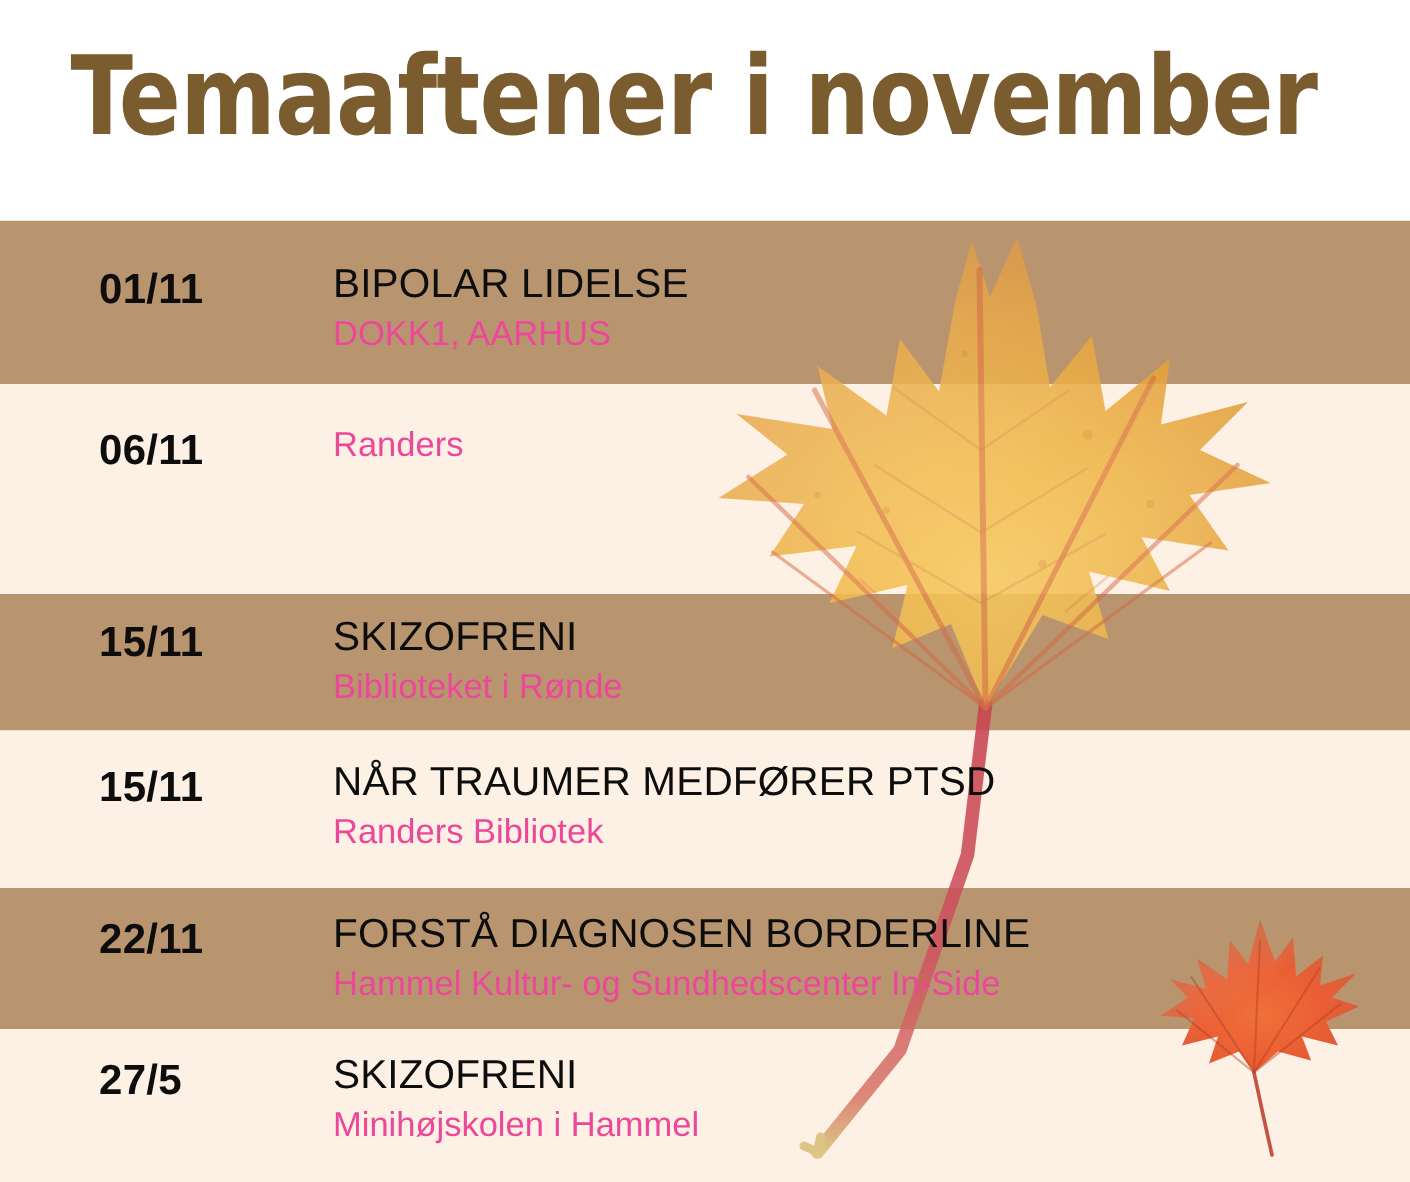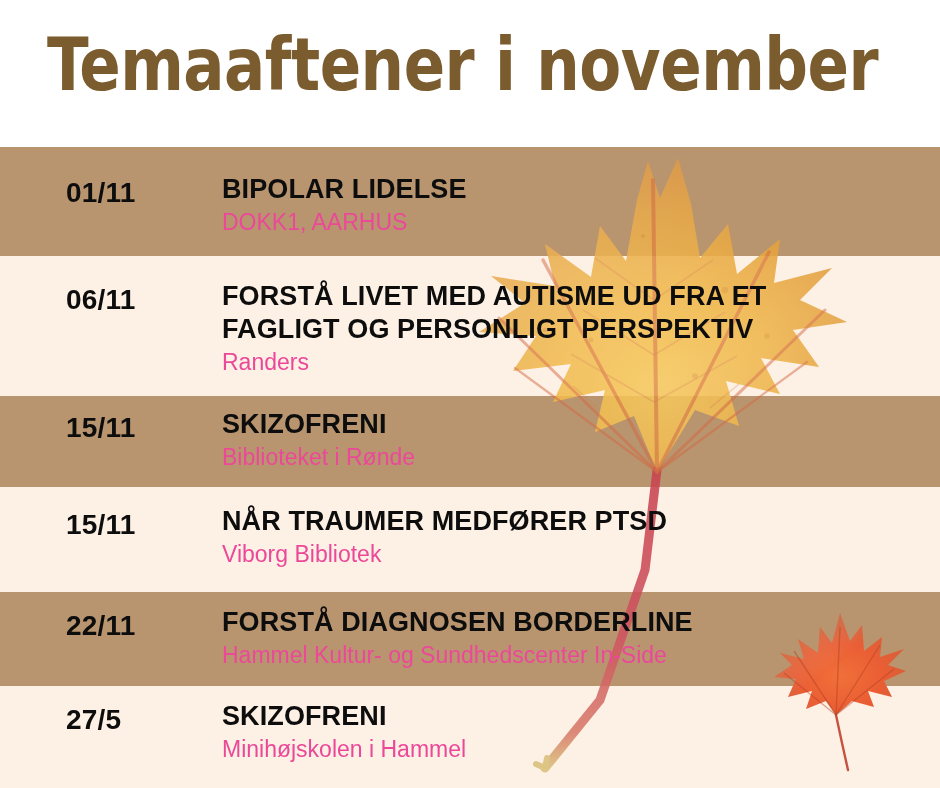--- a/index.html
+++ b/index.html
@@ -66,21 +66,21 @@
     letter-spacing:0.2px;
     white-space:nowrap;
   }
   .info{
     position:absolute;
     left:222px;
     right:10px;
   }
   .ev-title{
     font-size:27px;
-    font-weight:700;
+    font-weight:400;
     color:#0d0d0d;
     letter-spacing:0.1px;
     line-height:1.22;
     margin:0;
     white-space:pre-line;
   }
   .ev-place{
     font-size:23px;
     font-weight:400;
     color:#ec4899;
@@ -231,39 +231,37 @@
       <div class="date" style="top:28px;">01/11</div>
       <div class="info" style="top:24px;">
         <p class="ev-title">BIPOLAR LIDELSE</p>
         <p class="ev-place">DOKK1, AARHUS</p>
       </div>
     </div>
 
     <div class="row" style="top:256px;height:140px;border-radius:19px;">
       <div class="date" style="top:26px;">06/11</div>
       <div class="info" style="top:22px;">
-        <p class="ev-title">FORSTÅ LIVET MED AUTISME UD FRA ET
-FAGLIGT OG PERSONLIGT PERSPEKTIV</p>
         <p class="ev-place">Randers</p>
       </div>
     </div>
 
     <div class="row" style="top:396px;height:91px;">
       <div class="date" style="top:14px;">15/11</div>
       <div class="info" style="top:10px;">
         <p class="ev-title">SKIZOFRENI</p>
         <p class="ev-place">Biblioteket i Rønde</p>
       </div>
     </div>
 
     <div class="row" style="top:487px;height:105px;">
       <div class="date" style="top:20px;">15/11</div>
       <div class="info" style="top:16px;">
         <p class="ev-title">NÅR TRAUMER MEDFØRER PTSD</p>
-        <p class="ev-place">Viborg Bibliotek</p>
+        <p class="ev-place">Randers Bibliotek</p>
       </div>
     </div>
 
     <div class="row" style="top:592px;height:94px;">
       <div class="date" style="top:16px;">22/11</div>
       <div class="info" style="top:12px;">
         <p class="ev-title">FORSTÅ DIAGNOSEN BORDERLINE</p>
         <p class="ev-place">Hammel Kultur- og Sundhedscenter In-Side</p>
       </div>
     </div>

